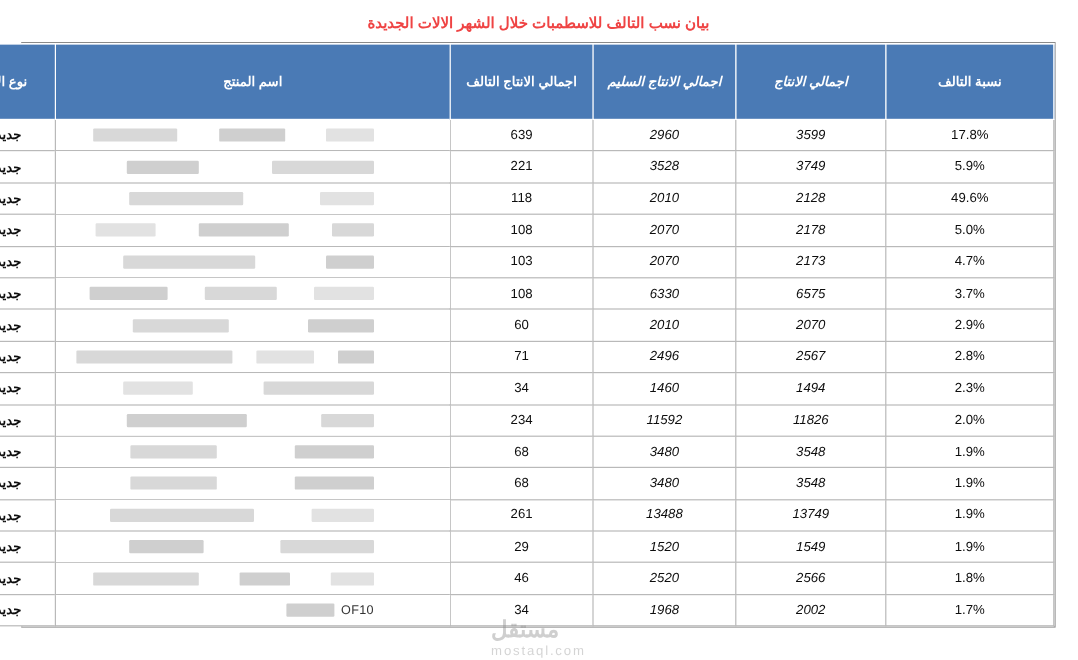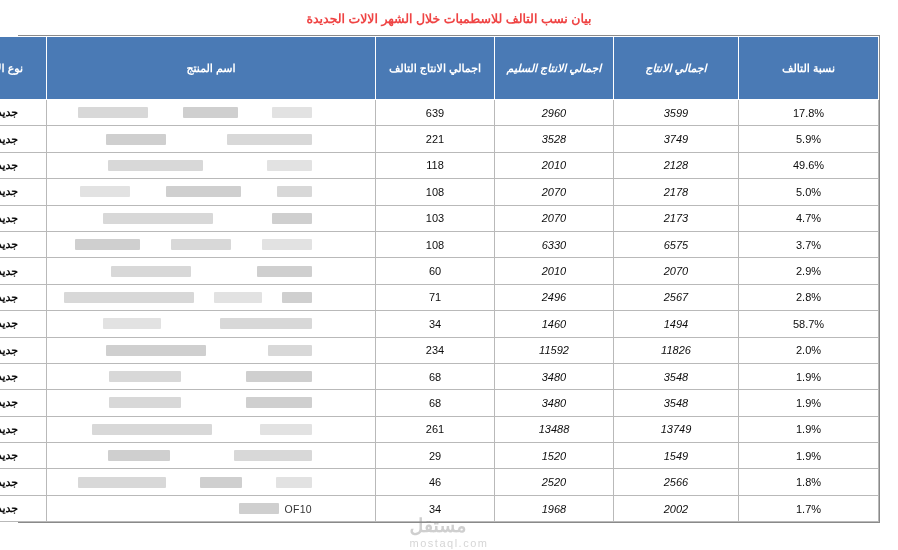--- a/index.html
+++ b/index.html
@@ -270,21 +270,21 @@
             <td class="c-product">
               <div class="redact-row">
                 <span class="redact " style="width: 130px;"></span>
                 <span class="redact tone3" style="width: 48px;"></span>
                 <span class="redact tone2" style="width: 30px;"></span>
               </div>
             </td>
             <td class="c-machine">جديدة</td>
           </tr>
           <tr>
-            <td class="c-ratio">58.7%</td>
+            <td class="c-ratio">2.3%</td>
             <td class="c-total">1494</td>
             <td class="c-good">1460</td>
             <td class="c-damaged">34</td>
             <td class="c-product">
               <div class="redact-row">
                 <span class="redact tone3" style="width: 58px;"></span>
                 <span class="redact " style="width: 92px;"></span>
               </div>
             </td>
             <td class="c-machine">جديدة</td>

